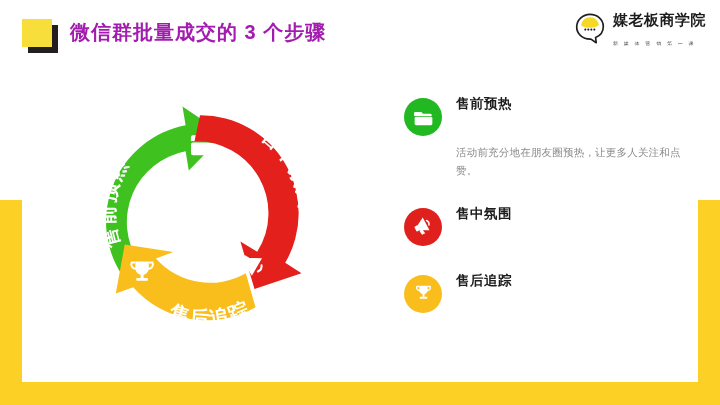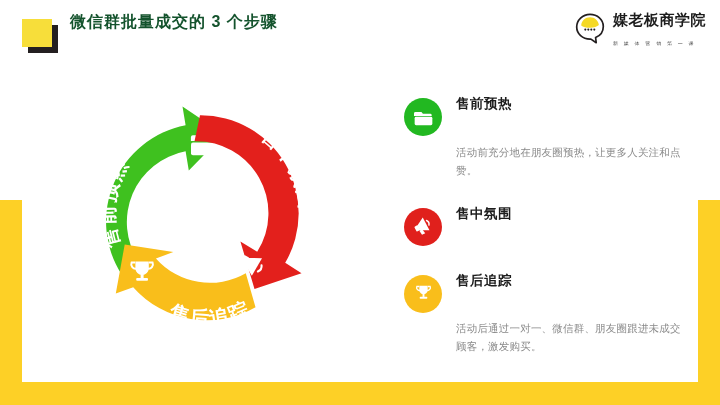--- a/index.html
+++ b/index.html
@@ -32,22 +32,22 @@
   }
   #title-mark .shadow{
     position:absolute; left:6px; top:6px; width:30px; height:28px;
     background:#231f20;
   }
   #title-mark .plate{
     position:absolute; left:0; top:0; width:30px; height:28px;
     background:#F7DE3A;
   }
   #page-title{
-    position:absolute; left:70px; top:12px;
-    font-size:16px; font-weight:bold; color:#14532d;
+    position:absolute; left:70px; top:19px;
+    font-size:20px; font-weight:bold; color:#a21caf;
     letter-spacing:1px; white-space:nowrap;
   }
   #brand-logo{
     position:absolute; right:14px; top:12px;
     display:flex; align-items:center; gap:6px;
   }
   #brand-avatar{ width:34px; height:34px; position:relative; }
   #brand-text-group{ display:flex; flex-direction:column; gap:14px; }
   #brand-name{
     font-size:15px; font-weight:bold; color:#1d1d1d; letter-spacing:0.5px;
@@ -228,17 +228,16 @@
       <svg viewBox="0 0 26 26" width="19" height="19">
         <path d="M7.3 2.4 h11.4 v6.0 a5.7 5.7 0 0 1 -11.4 0 z" fill="#ffffff"></path>
         <path d="M7.1 3.4 h-3.2 a3.9 3.9 0 0 0 4.4 5.4" stroke="#ffffff" stroke-width="1.8" fill="none"></path>
         <path d="M18.9 3.4 h3.2 a3.9 3.9 0 0 1 -4.4 5.4" stroke="#ffffff" stroke-width="1.8" fill="none"></path>
         <rect x="11.7" y="13.4" width="2.6" height="4.3" fill="#ffffff"></rect>
         <rect x="7.8" y="17.5" width="10.4" height="2.6" rx="1" fill="#ffffff"></rect>
       </svg>
     </div>
     <div class="step-body">
       <div class="step-title">售后追踪</div>
-      <div class="step-desc">活动后通过一对一、微信群、朋友圈跟进未成交顾客，激发购买。</div>
     </div>
   </div>
 
 </div>
 
 </body></html>

